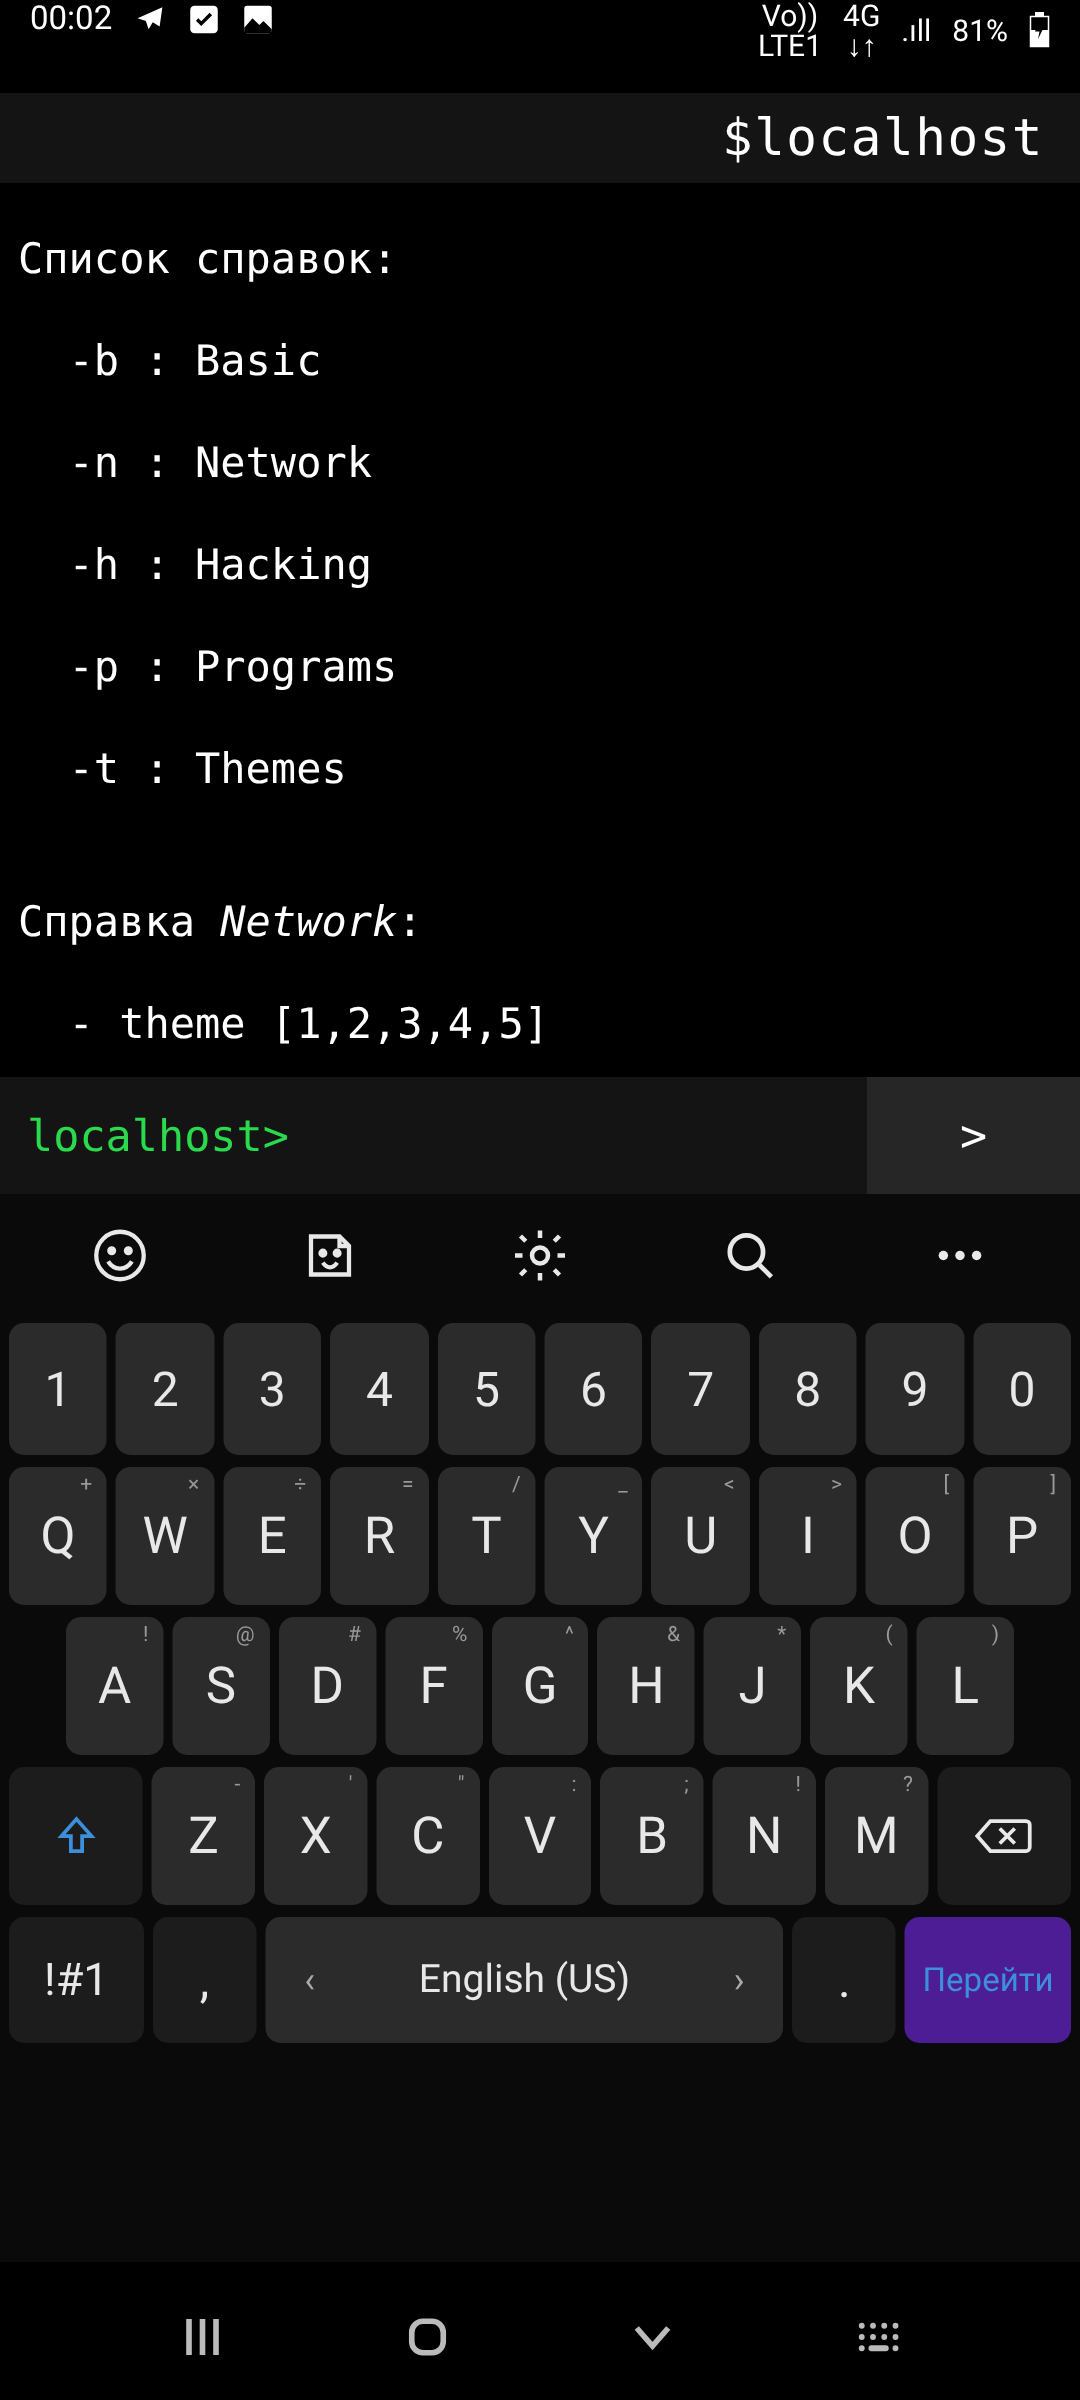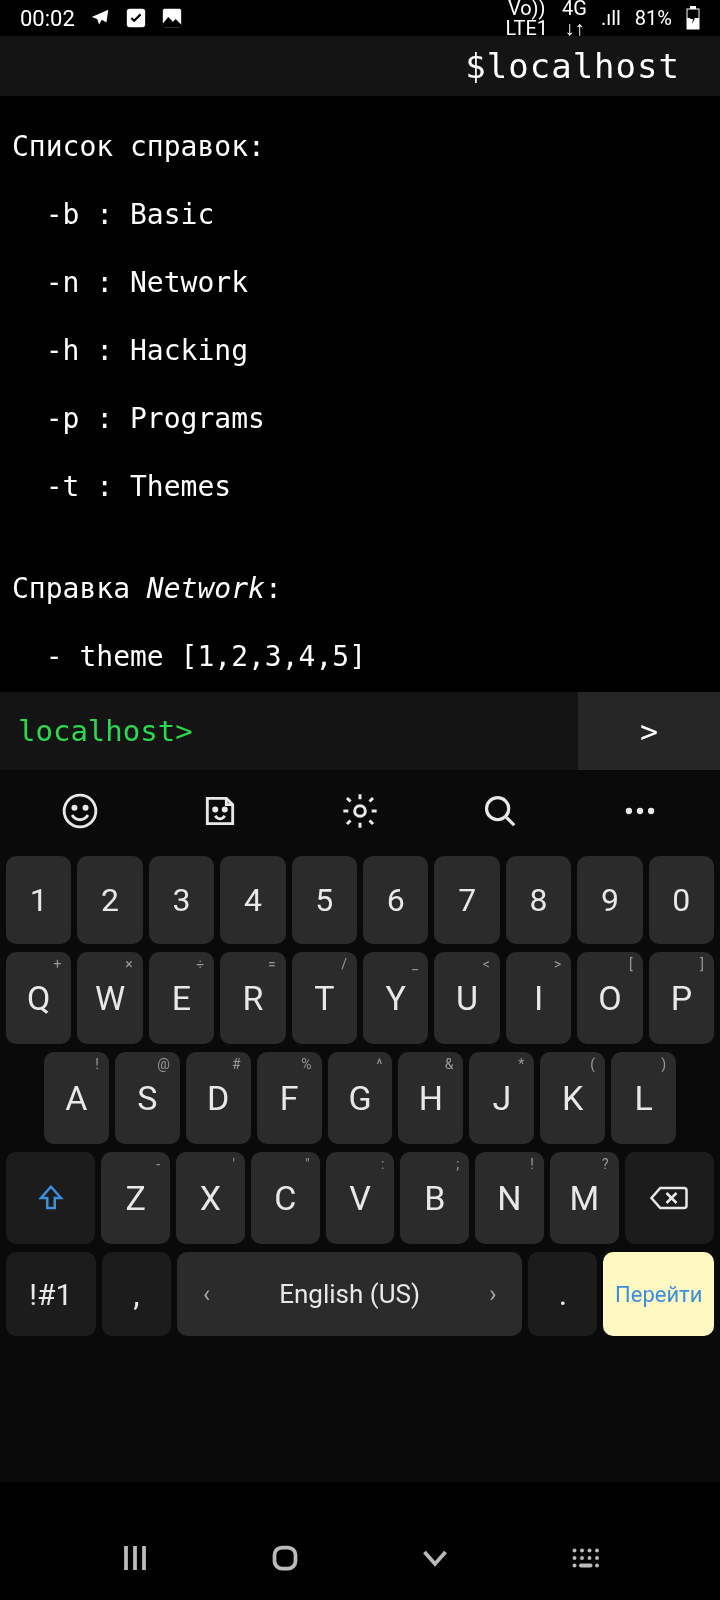--- a/index.html
+++ b/index.html
@@ -1,21 +1,21 @@
 <!DOCTYPE html>
 <html><head>
 <meta charset="utf-8">
 <style>
   * { margin:0; padding:0; box-sizing:border-box; }
   html, body { width:720px; height:1600px; background:#000; color:#fff; font-family:"DejaVu Sans Mono","Courier New",monospace; overflow:hidden; }
-  .statusbar { height:36px; display:flex; align-items:center; justify-content:space-between; padding:16px 20px; font-size:22px; font-family:-apple-system,Roboto,sans-serif; }
+  .statusbar { height:62px; display:flex; align-items:flex-start; justify-content:space-between; padding:0 20px; font-size:22px; font-family:-apple-system,Roboto,sans-serif; }
   .statusbar .left, .statusbar .right { display:flex; align-items:center; gap:14px; }
   .statusbar .right span { font-size:20px; }
   .statusbar .lte { font-size:12px; line-height:1; text-align:center; }
-  .app-title { height:60px; background:#141414; display:flex; align-items:center; justify-content:flex-end; padding:0 40px; font-size:34px; font-family:"DejaVu Sans Mono",monospace; letter-spacing:1px; }
+  .app-title { height:60px; background:#141414; display:flex; align-items:center; justify-content:flex-end; padding:0 24px; font-size:34px; font-family:"DejaVu Sans Mono",monospace; letter-spacing:1px; }
   .terminal { height:596px; padding:0 12px; font-size:28px; line-height:34px; white-space:pre; overflow:hidden; }
   .green { color:#2bd94d; }
   .italic { font-style:italic; }
   .input-row { height:78px; background:#141414; display:flex; align-items:center; }
   .input-prompt { flex:1; padding:0 18px; font-size:29px; color:#2bd94d; font-family:"DejaVu Sans Mono",monospace; }
   .send-btn { width:142px; height:78px; background:#262626; color:#fff; display:flex; align-items:center; justify-content:center; font-size:30px; }
   .kb { background:#0a0a0a; height:712px; display:flex; flex-direction:column; }
   .kb-toolbar { height:82px; display:flex; align-items:center; justify-content:space-around; padding:0 10px; }
   .kb-toolbar div { width:60px; height:60px; display:flex; align-items:center; justify-content:center; }
   .kb-rows { flex:1; display:flex; flex-direction:column; gap:8px; padding:4px 6px 10px 6px; }
@@ -25,21 +25,21 @@
   .key.row2 { height:92px; font-size:34px; }
   .key.row3 { height:92px; font-size:34px; }
   .key.row4 { height:92px; font-size:34px; }
   .key.row5 { height:84px; font-size:32px; }
   .key.shift { background:#1c1c1c; flex:1.3; }
   .key.bksp  { background:#1c1c1c; flex:1.3; }
   .key.sym   { background:#1c1c1c; flex:1.3; font-size:30px; }
   .key.comma { background:#1c1c1c; flex:1; }
   .key.space { background:#2b2b2b; flex:5; font-size:26px; position:relative; }
   .key.period{ background:#1c1c1c; flex:1; }
-  .key.enter { background:#fef9c3; flex:1.6; font-size:22px; color:#3d8fdc; }
+  .key.enter { background:#4c1d95; flex:1.6; font-size:22px; color:#3d8fdc; }
   .space-arrow { font-size:24px; color:#aaa; }
   .row3pad { width:32px; }
   .nav-icons { position:absolute; bottom:12px; left:0; right:0; display:flex; align-items:center; justify-content:space-around; padding:0 60px; color:#aaa; }
   .nav-icons svg { width:36px; height:36px; }
   svg { display:block; }
 </style>
 </head>
 <body>
 
 <div class="statusbar">

